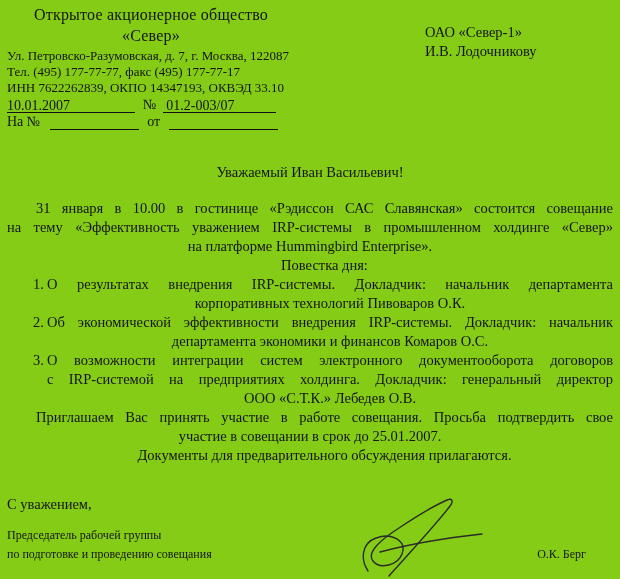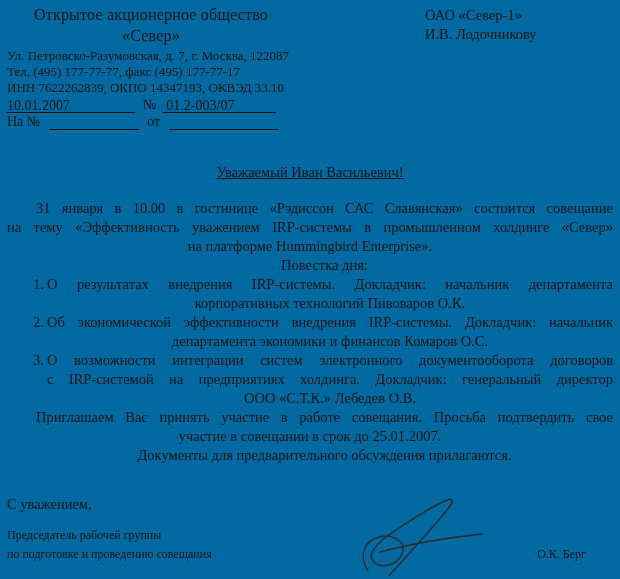--- a/index.html
+++ b/index.html
@@ -1,33 +1,33 @@
 <!DOCTYPE html>
 <html><head>
 <meta charset="utf-8">
 <style>
   html,body { margin:0; padding:0; background:#ffffff; }
   body { width:620px; height:579px; font-family:"Liberation Serif","DejaVu Serif",serif; color:#141414; }
-  .page { position:relative; width:620px; height:579px; padding:4px 7px; box-sizing:border-box; overflow:hidden; background:#0369a1; }
+  .page { position:relative; width:620px; height:579px; padding:4px 7px; box-sizing:border-box; overflow:hidden; background:#84cc16; }
 
   
   .org-block { width:288px; text-align:center; font-size:16px; line-height:21px; letter-spacing:.2px; }
-  .recipient { position:absolute; left:425px; top:6px; font-size:14.5px; line-height:19px; }
+  .recipient { position:absolute; left:425px; top:23px; font-size:14.5px; line-height:19px; }
   .addr { margin-top:2px; font-size:13px; line-height:16px; }
   .ref-row { font-size:14px; line-height:17px; height:17px; white-space:nowrap; }
   .u { display:inline-block; border-bottom:1px solid #111; height:16px; box-sizing:border-box; vertical-align:bottom; }
   .w-date  { width:128px; }
   .no-sym  { margin-left:8px; }
   .w-ref   { width:113px; margin-left:7px; padding-left:3px; }
   .w-blank1{ width:89px;  margin-left:10px; }
   .from-lb { margin-left:8px; }
   .w-blank2{ width:109px; margin-left:9px; }
 
   
-  .salutation { margin-top:34px; text-align:center; font-size:14.5px; line-height:16px;text-decoration:underline; }
+  .salutation { margin-top:34px; text-align:center; font-size:14.5px; line-height:16px; }
   .bodytext { margin-top:19px; font-size:14.5px; line-height:19px; }
   .jline { text-align:justify; text-align-last:justify; }
   .lline { text-align:center; }
   .indent { text-indent:29px; }
   .list-item { position:relative; padding-left:40px; }
   .list-num { position:absolute; left:26px; top:0; }
 
   
   .closing { margin-top:30px; font-size:14.5px; line-height:19px; }
   .sig-row { margin-top:12px; display:flex; justify-content:space-between; align-items:flex-end; font-size:12px; line-height:19px; }

